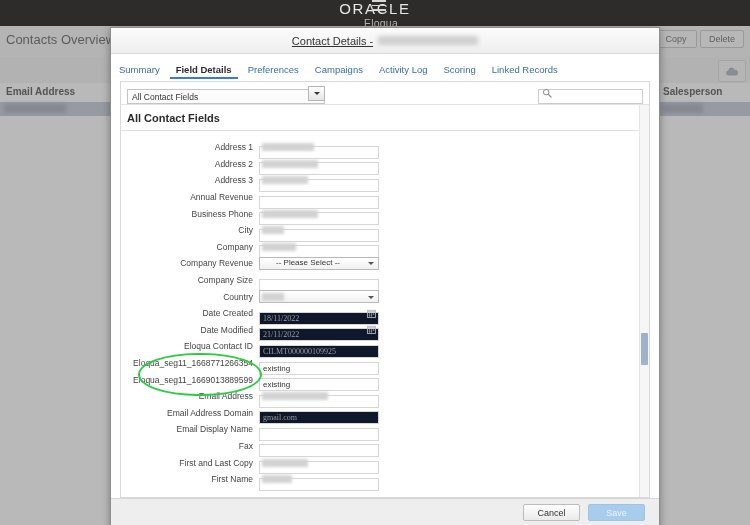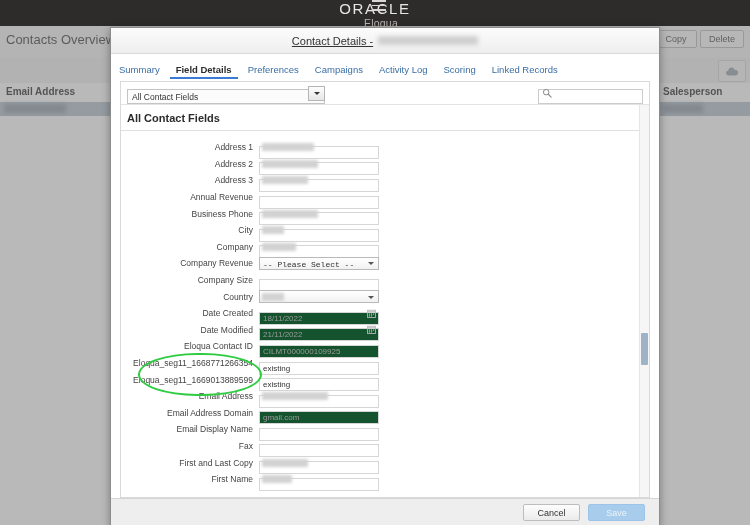--- a/index.html
+++ b/index.html
@@ -116,25 +116,25 @@
   .frow { display:flex; align-items:center; height:16.6px; }
   .flabel {
     width:132px; text-align:right; padding-right:6px; font-size:8.5px; color:#444;
     white-space:nowrap; overflow:hidden;
   }
   .fctl { position:relative; width:120px; height:13px; }
   .fctl input {
     width:100%; height:100%; box-sizing:border-box; border:1px solid #d6d6d6; background:#fff;
     font-size:8px; color:#333; padding-left:3px; font-family:"Liberation Sans", sans-serif;
   }
-  .fctl input.ro { background:#14532d; color:#9b9b9b; }
+  .fctl input.ro { background:#0f172a; color:#9b9b9b;font-family:Liberation Serif, serif; }
   .fctl select, .fctl .fakesel {
     width:100%; height:13px; box-sizing:border-box; border:1px solid #b9b9b9;
-    background:linear-gradient(#ffffff,#f1f1f1); font-size:8px; color:#333; padding-left:3px;
-    font-family:Liberation Mono, monospace; display:flex; align-items:flex-end; position:relative; cursor:pointer;
+    background:linear-gradient(#ffffff,#f1f1f1); font-size:8px; color:#333; padding-left:16px;
+    font-family:Liberation Sans, sans-serif; display:flex; align-items:flex-start; position:relative; cursor:pointer;
   }
   .fakesel .caret3 {
     position:absolute; right:4px; top:4.5px; width:0;height:0;
     border-left:3px solid transparent;border-right:3px solid transparent;border-top:3.5px solid #555;
   }
   .blurval { position:absolute; left:3px; top:2.5px; height:8px; background:#d2d2d2; filter:blur(1.6px); }
   .cal-ico { position:absolute; right:3px; top:2px; width:9px; height:9px; }
 
   .greenring {
     position:absolute; left:24px; top:209px; width:118px; height:28px;

